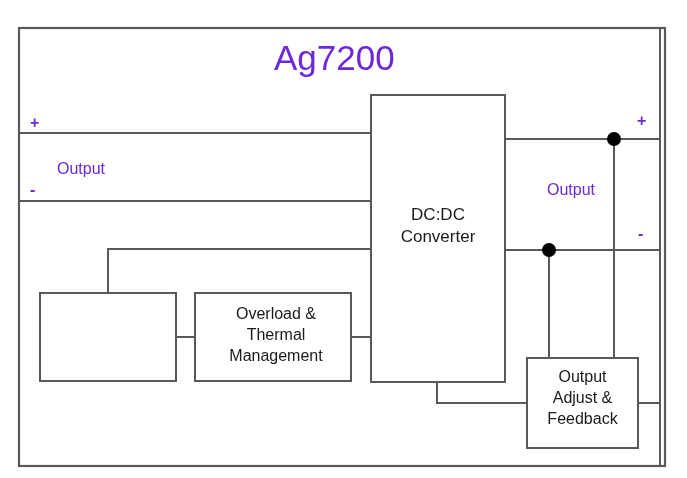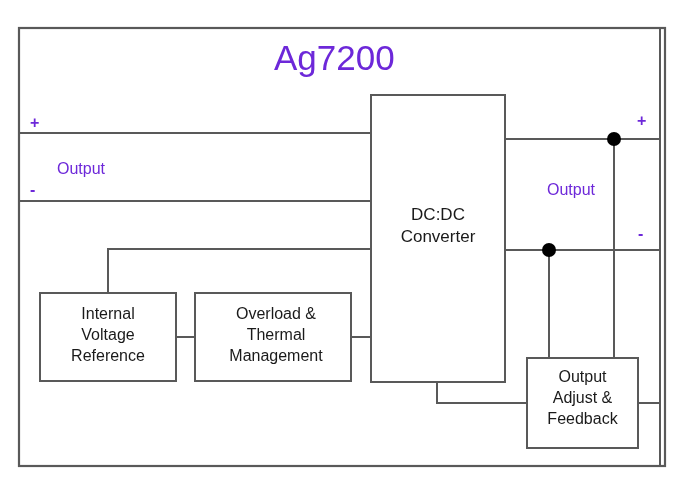--- a/index.html
+++ b/index.html
@@ -132,23 +132,20 @@
   <div class="lbl polarity" id="input-plus">+</div>
   <div class="lbl polarity" id="input-minus">-</div>
   <div class="lbl" id="input-label">Output</div>
 
   <div class="lbl polarity" id="output-plus">+</div>
   <div class="lbl polarity" id="output-minus">-</div>
   <div class="lbl" id="output-label">Output</div>
 
   <div class="block-text" id="dcdc-text">DC:DC
 Converter</div>
-  <div class="block-text" id="ivr-text">Internal
-Voltage
-Reference</div>
   <div class="block-text" id="otm-text">Overload &amp;
 Thermal
 Management</div>
   <div class="block-text" id="oaf-text">Output
 Adjust &amp;
 Feedback</div>
 
 </div>
 
 </body></html>

